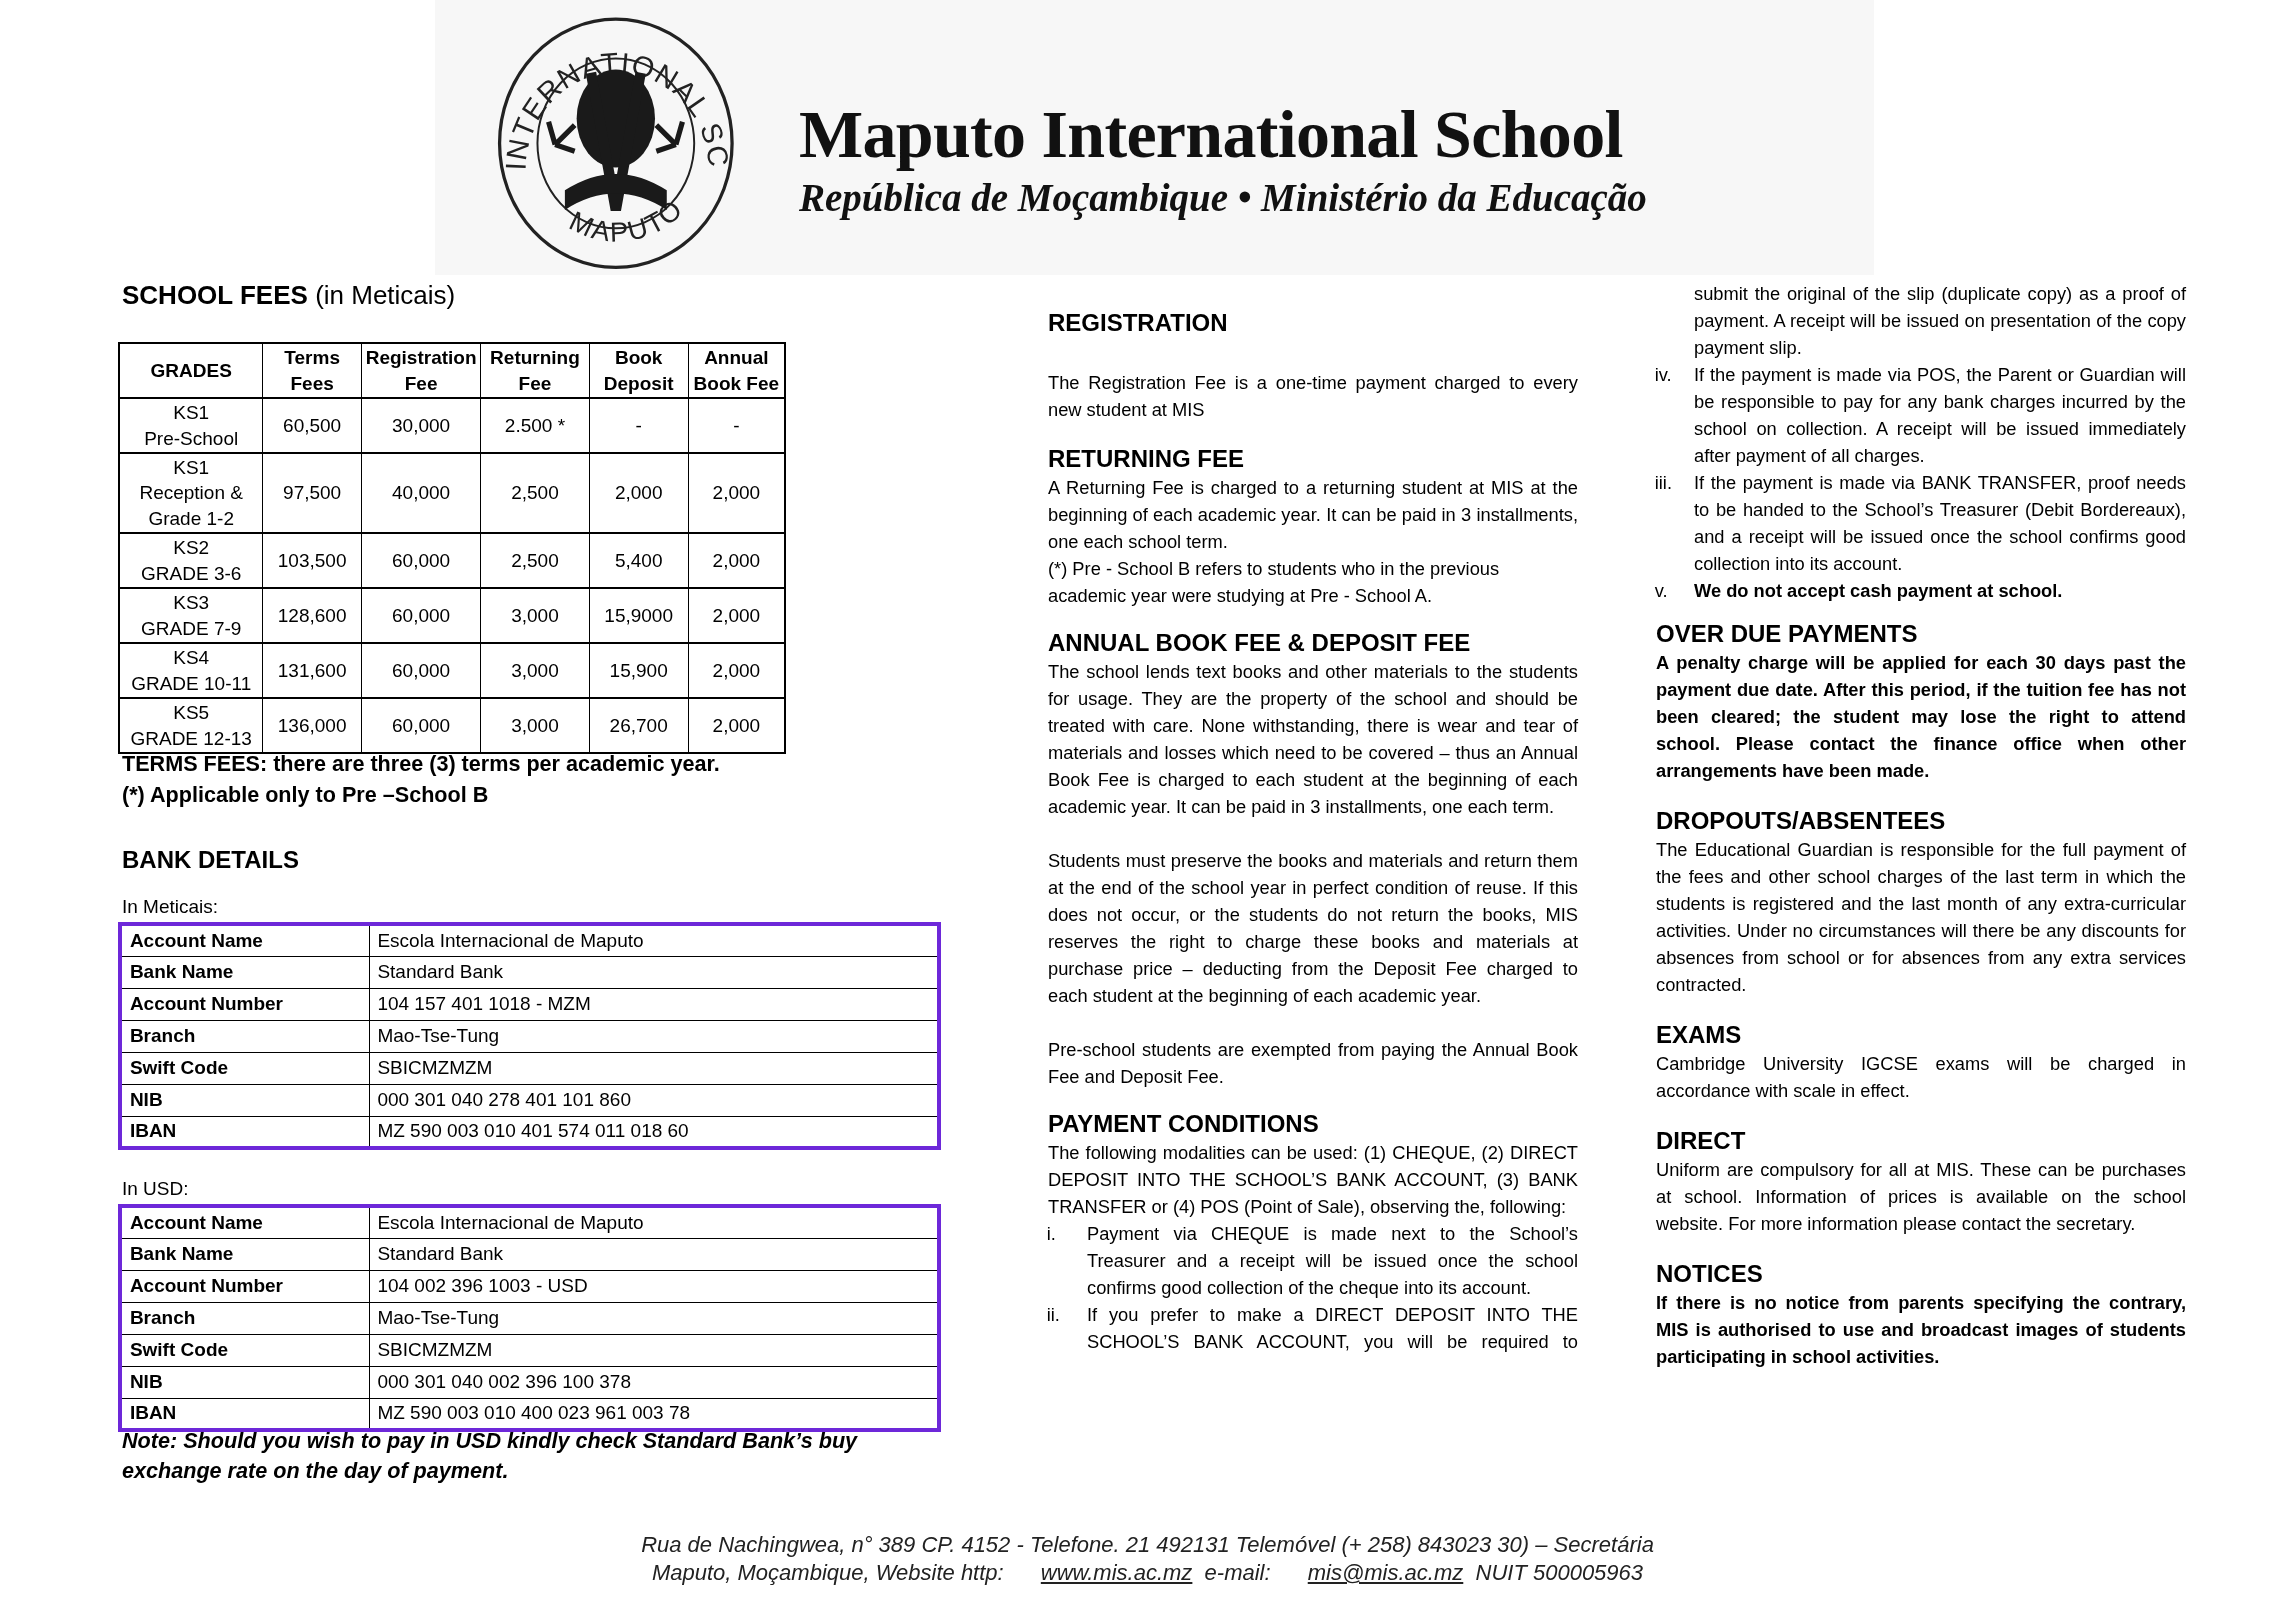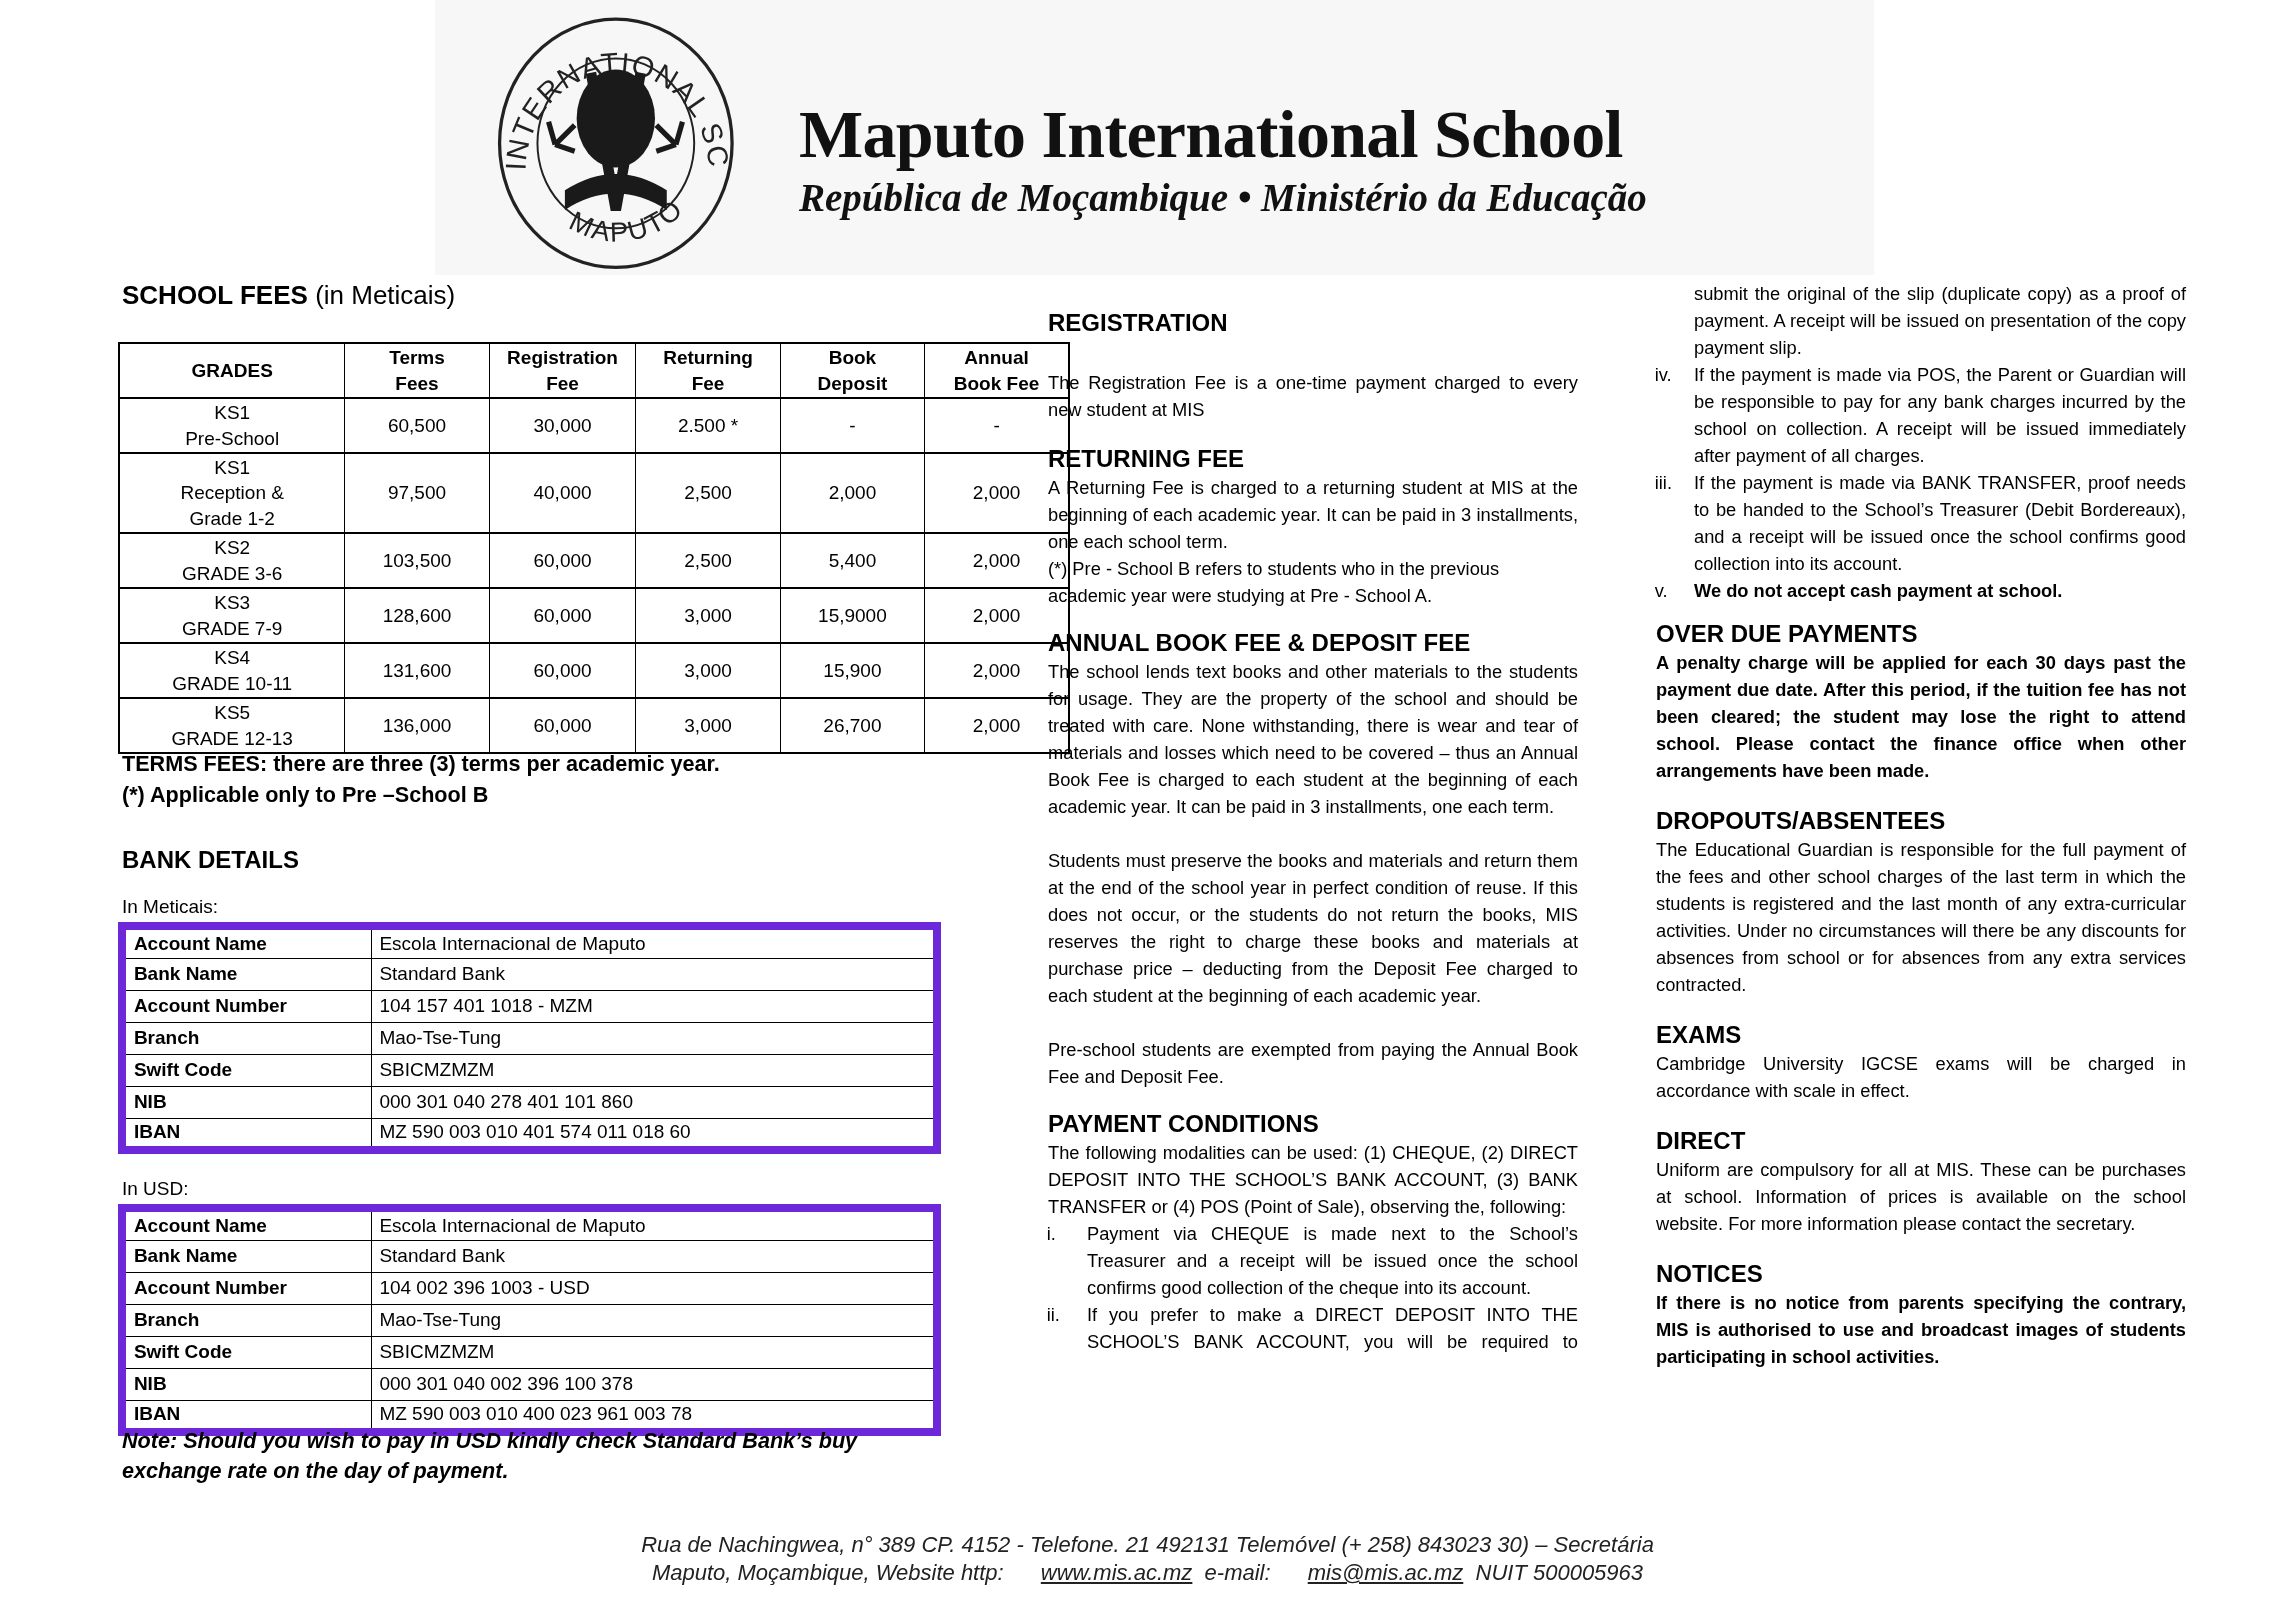--- a/index.html
+++ b/index.html
@@ -17,33 +17,33 @@
   .col-mid { left: 1048px; top: 307px; width: 530px; }
   .col-right { left: 1656px; top: 280px; width: 530px; }
 
   h2 { font-size: 24px; font-weight: bold; line-height: 31px; }
   .h2-light { font-weight: normal; }
   p.j { text-align: justify; text-align-last: left; }
   .bold { font-weight: bold; }
 
   
   table { border-collapse: collapse; }
-  .fees { position: absolute; left: 118px; top: 342px; width: 952px; font-size: 19px; }
+  .fees { position: absolute; left: 118px; top: 342px; width: 668px; font-size: 19px; }
   .fees th, .fees td { border: 1.3px solid #000; text-align: center; vertical-align: middle; }
   .fees th { font-weight: bold; line-height: 26px; height: 55px; }
   .fees td { line-height: 25.5px; height: 55px; }
   .fees tr.tall td { height: 80px; }
   .fees tr { border-top: 2px solid #000; }
   .fees { border: 2px solid #000; }
 
   .fees-note { position: absolute; left: 122px; font-size: 21.6px; font-weight: bold; }
 
   .bank-title { position: absolute; left: 122px; top: 844px; }
   .bank-sub { position: absolute; left: 122px; font-size: 19px; }
-  .bank { position: absolute; left: 118px; width: 823px; font-size: 19px; border: 8px solid #6d28d9; }
+  .bank { position: absolute; left: 118px; width: 823px; font-size: 19px; border: 4px solid #6d28d9; }
   .bank td { border: 1.3px solid #000; height: 32px; padding: 0 7.9px; }
   .bank td.k { width: 249px; font-weight: bold; }
   .bank-note { position: absolute; left: 122px; top: 1426px; width: 785px; font-size: 21.6px; line-height: 30px; font-weight: bold; font-style: italic; }
 
   
   .ol { list-style: none; }
   .ol li { position: relative; padding-left: 39px; text-align: justify; text-align-last: left; }
   .ol li .num { position: absolute; left: -1.3px; top: 0; }
   .col-right .ol li { padding-left: 38px; }
   .cont { padding-left: 38px; text-align: justify; text-align-last: left; }

